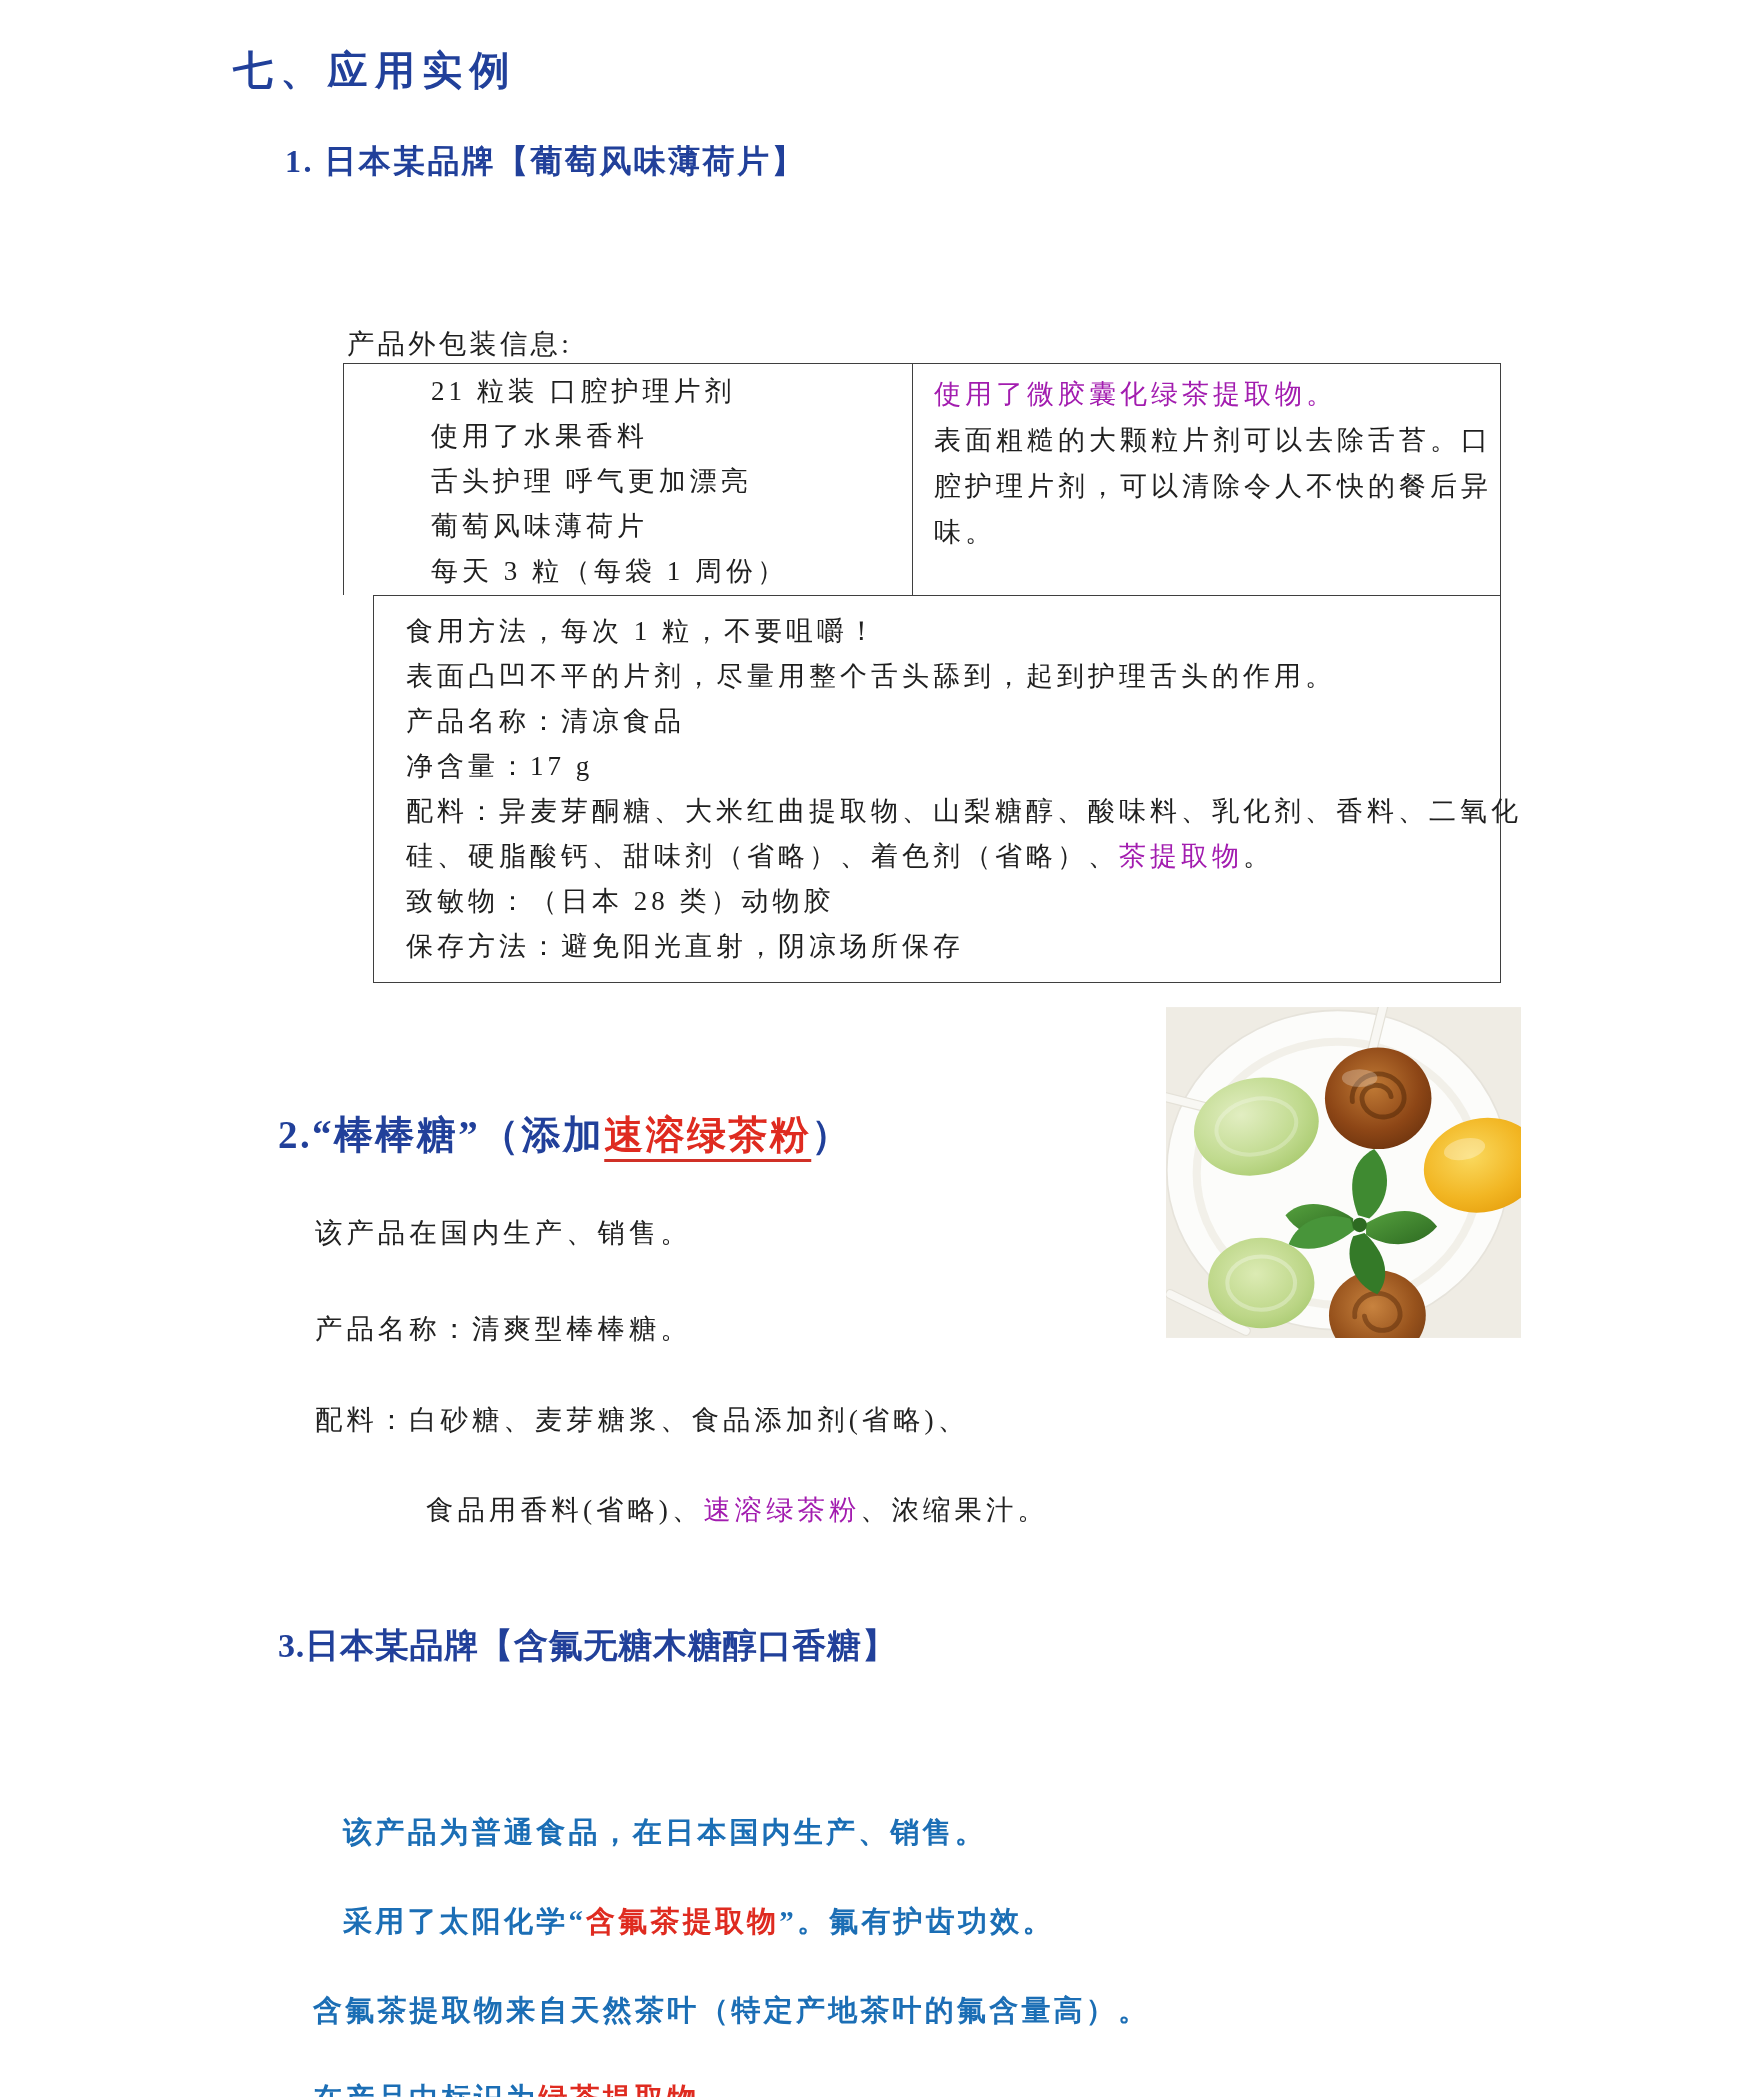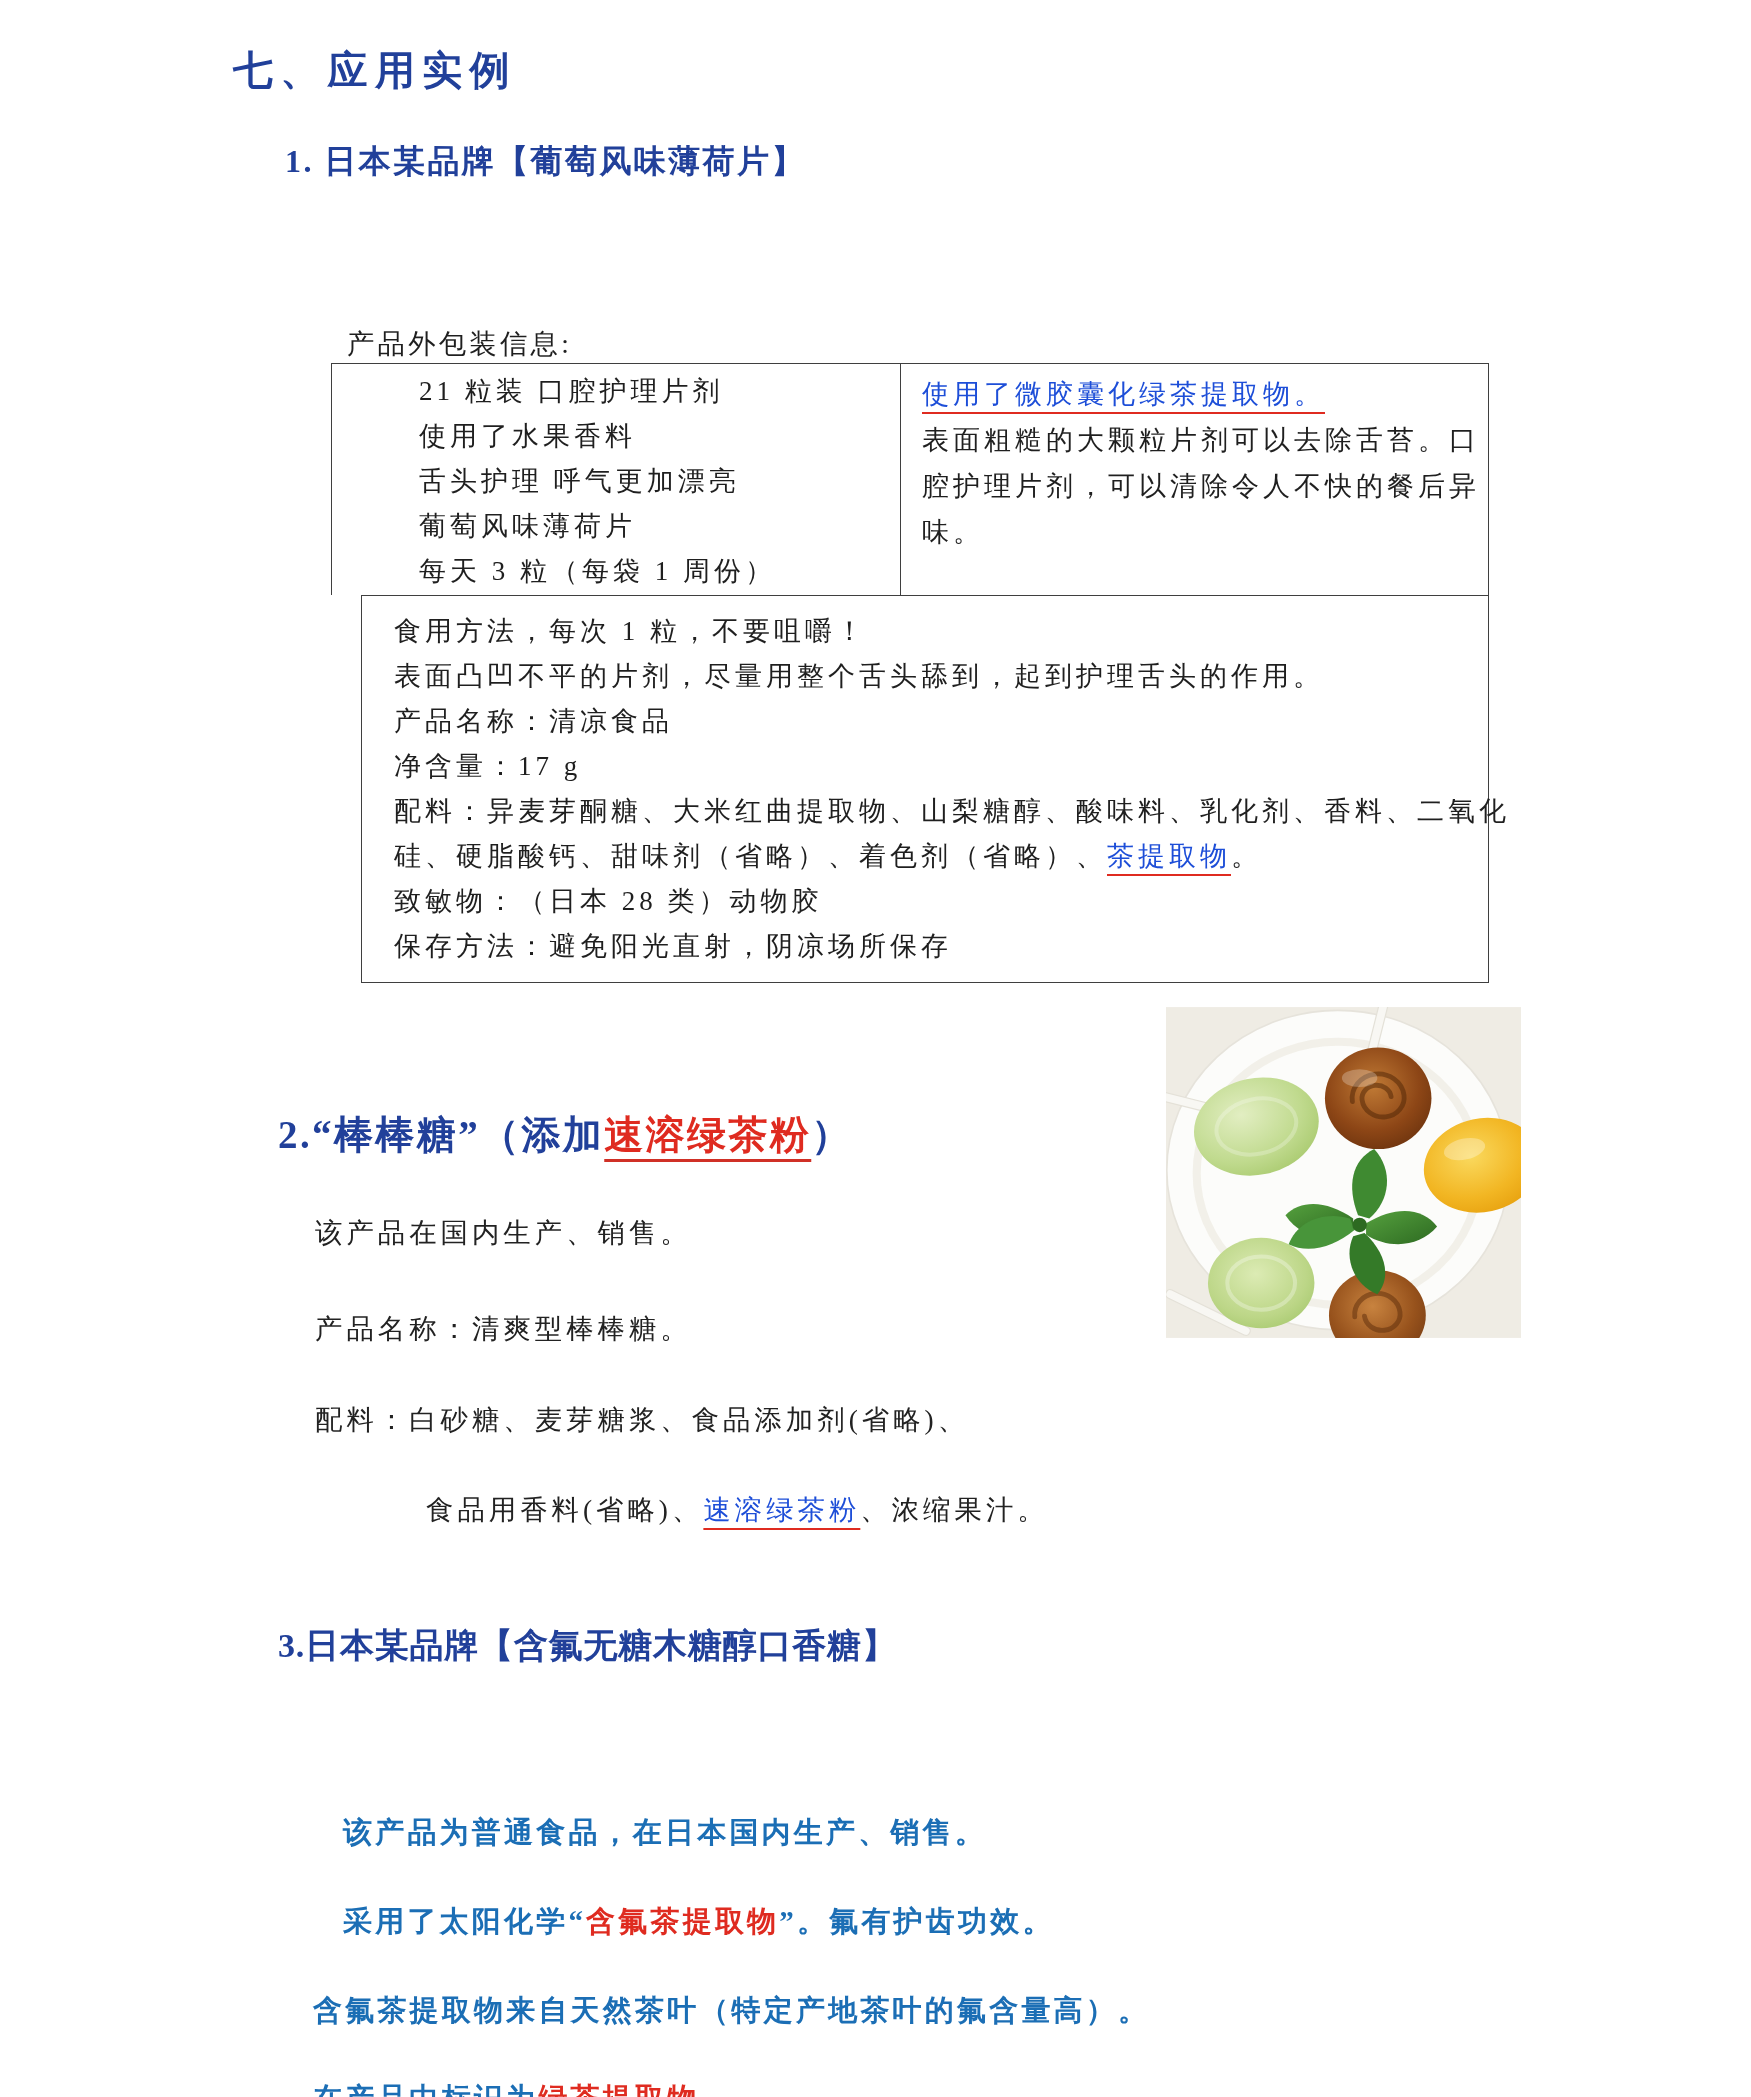--- a/index.html
+++ b/index.html
@@ -2,32 +2,32 @@
 <html style="font-size:13px"><head>
 <meta charset="utf-8">
 <style>
   html,body{margin:0;padding:0;background:#ffffff;}
   #page{position:relative;width:1751px;height:2097px;background:#ffffff;overflow:hidden;
         font-family:"Liberation Serif","DejaVu Serif",serif;color:#1f1f1f;}
   .abs{position:absolute;line-height:1.25;white-space:nowrap;margin-top:33px;}
   .navy{color:#21409a;font-weight:bold;}
   .blue{color:#1b6eb5;font-weight:bold;}
   .red{color:#df2b20;}
-  .u-red{color:#1d4ed8;text-decoration:underline;text-decoration-color:#df2b20;
+  .u-red{color:#a21caf;text-decoration-color:#df2b20;
          text-decoration-thickness:2.4px;text-underline-offset:9px;}
   .u-red-thick{color:#df2b20;text-decoration:underline;text-decoration-color:#d03026;
          text-decoration-thickness:3.2px;text-underline-offset:11.3px;}
   
   .doc-title{left:233px;top:13px;font-size:40px;letter-spacing:7.3px;}
   .h1{left:285px;top:108px;font-size:32px;letter-spacing:2.4px;}
   .note{left:347px;top:200px;font-size:27.4px;letter-spacing:3.2px;
         border-bottom:2.4px solid #2b2b2b;padding-bottom:7.3px;}
   .pkg{left:347px;top:294px;font-size:27.4px;letter-spacing:3.2px;}
   
-  .tbl{position:absolute;left:331px;top:363px;width:1158px;font-size:27px;letter-spacing:4px;}
+  .tbl{position:absolute;left:343px;top:363px;width:1158px;font-size:27px;letter-spacing:4px;}
   .row1{display:flex;border:1.6px solid #3f3f3f;border-bottom:none;height:232px;box-sizing:border-box;}
   .cell-l{width:584px;border-right:1.6px solid #3f3f3f;box-sizing:border-box;
           padding:4.8px 0 0 87px;}
   .cell-l div{line-height:45px;white-space:nowrap;}
   .cell-r{flex:1;box-sizing:border-box;padding:6.5px 8px 0 21px;}
   .cell-r .hl{line-height:46px;white-space:nowrap;}
   .cell-r .body{line-height:46px;white-space:normal;width:558px;}
   .row2{border:1.6px solid #3f3f3f;box-sizing:border-box;min-height:371px;
         padding:13px 24px 13px 32px;margin-left:30px;}
   .row2 .ln{line-height:45px;white-space:nowrap;}

